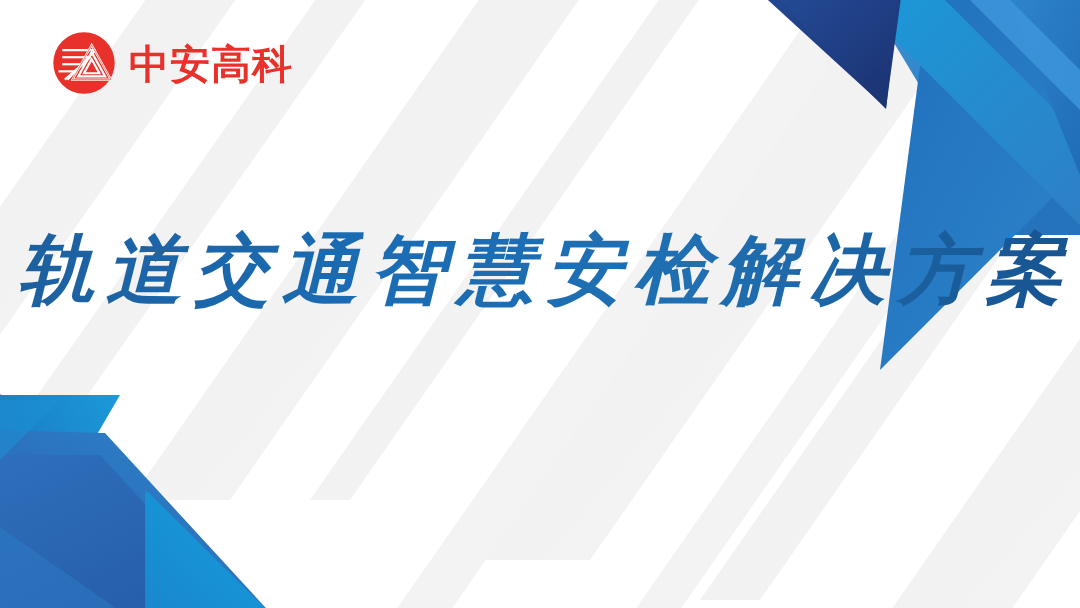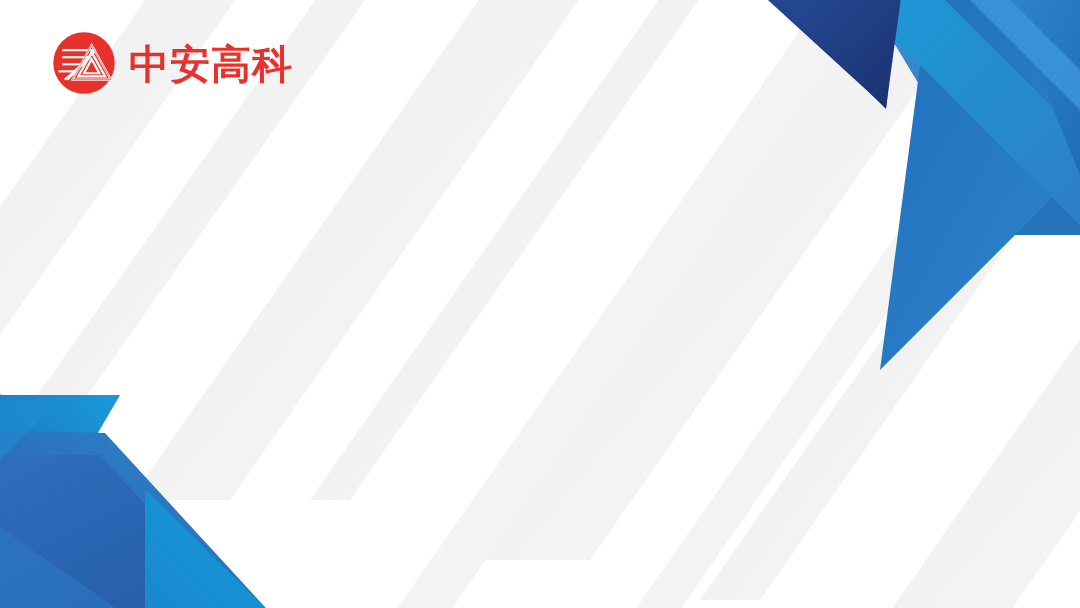--- a/index.html
+++ b/index.html
@@ -205,14 +205,17 @@
         <path d="M68 30 L24 76"></path>
         <path d="M60 41 L20 76"></path>
       </g>
       <g fill="none" stroke="#e8312b" stroke-width="1.1" opacity="0.9">
         <path d="M62 22 L92 76 L32 76 Z"></path>
       </g>
     </svg>
     <div class="logo-wordmark">中安高科</div>
   </div>
 
+  <div class="title-wrap">
+    <div class="main-title">轨道交通智慧安检解决方案</div>
+  </div>
 
 </div>
 
 </body></html>

